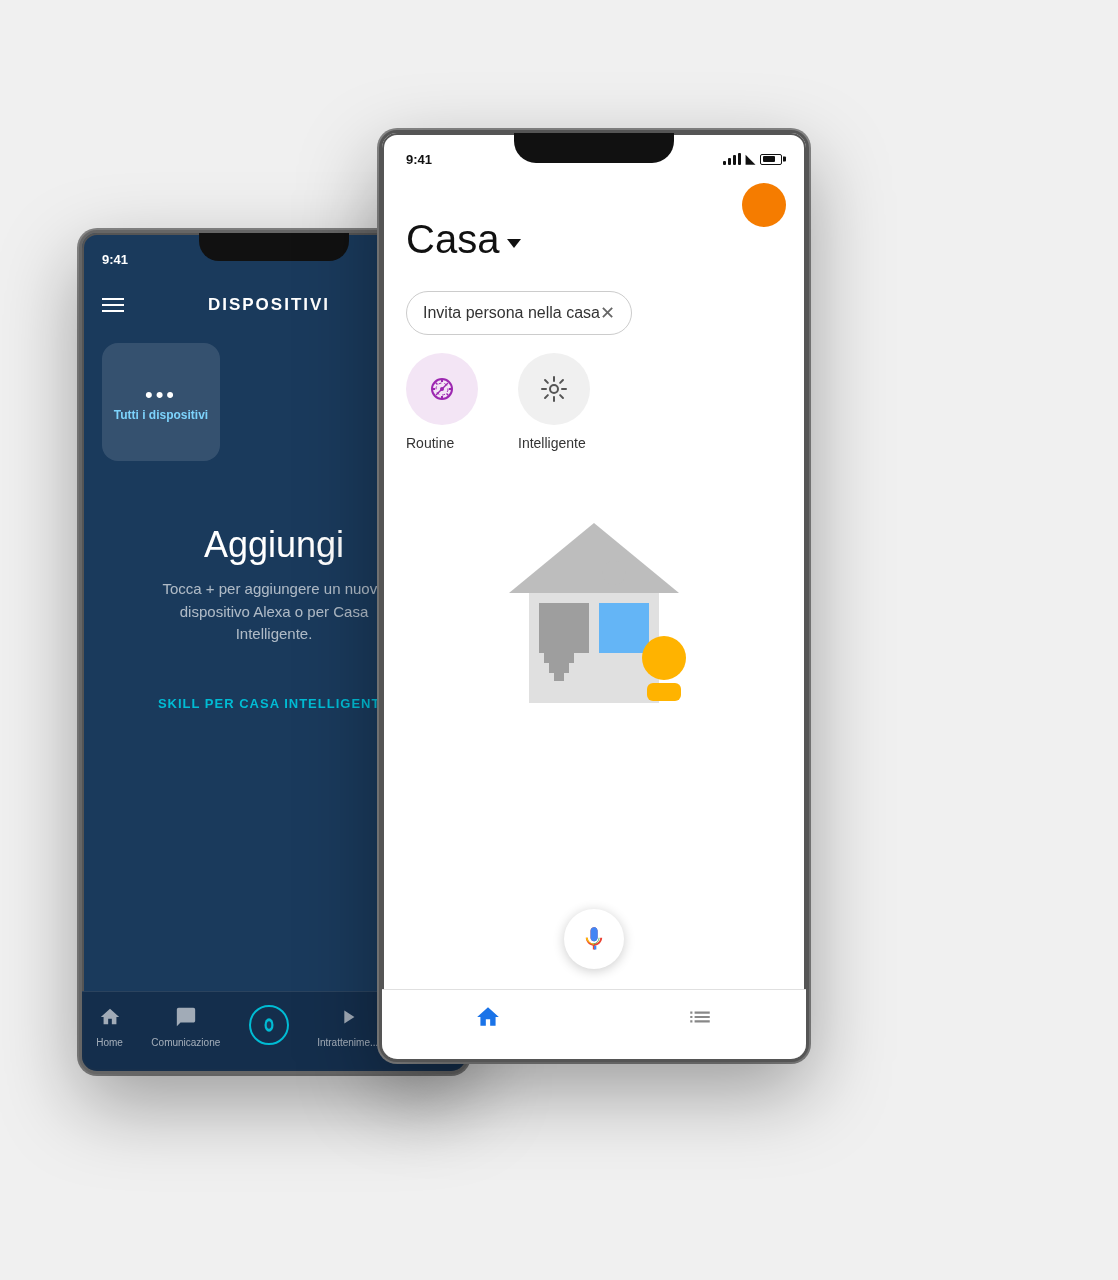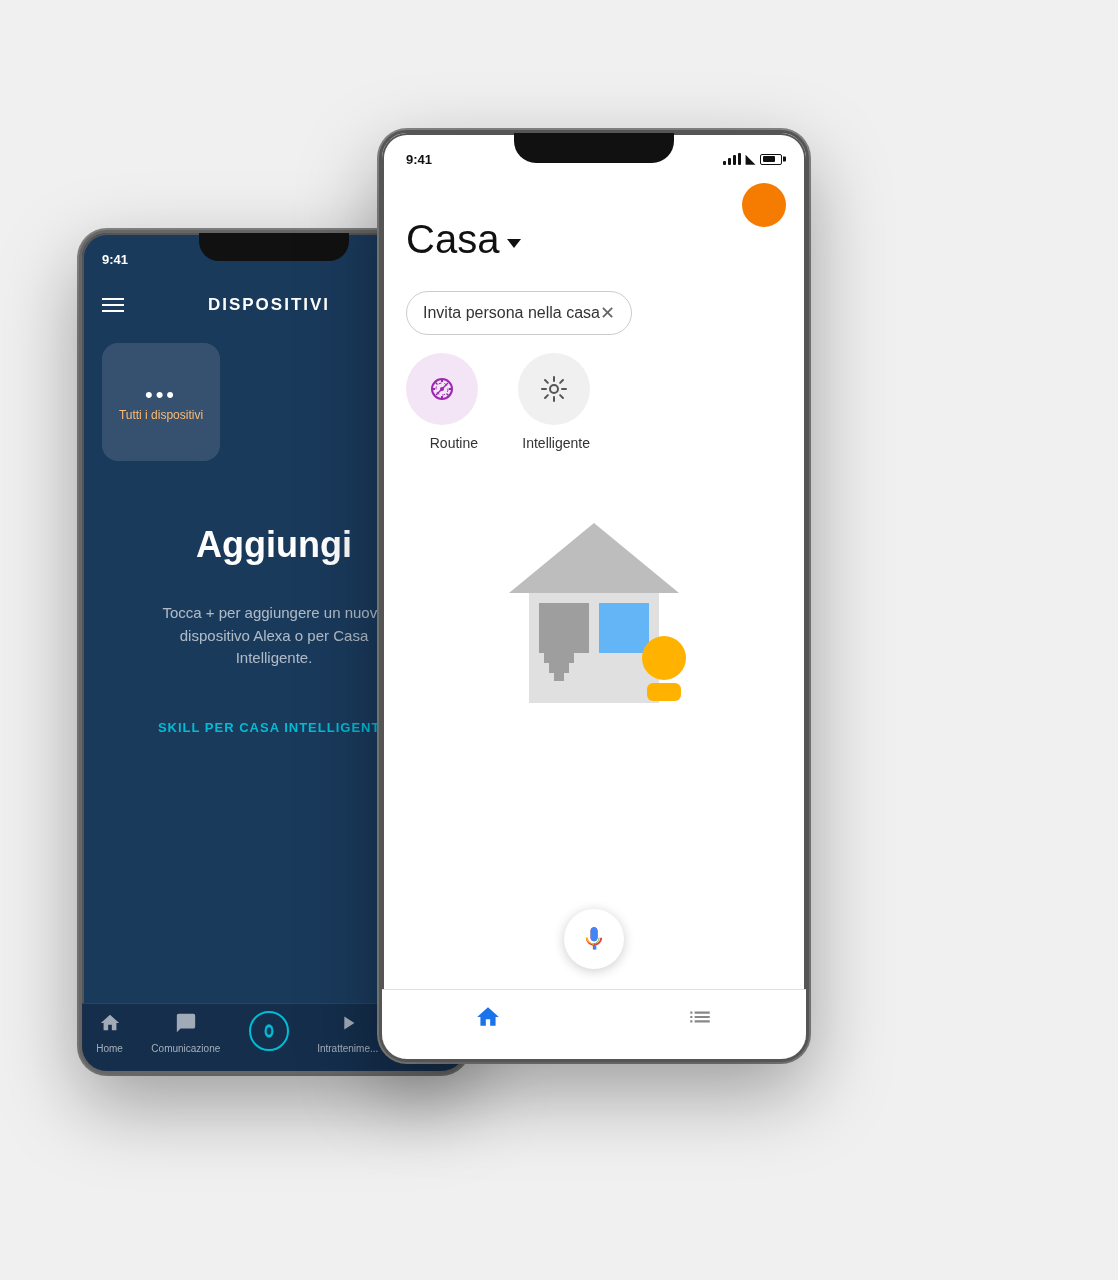--- a/index.html
+++ b/index.html
@@ -17,21 +17,21 @@
 
     .phones-container {
       position: relative;
       width: 1000px;
       height: 1180px;
     }
 
     
     .phone {
       position: absolute;
-      border-radius: 28px;
+      border-radius: 18px;
       box-shadow: 0 30px 80px rgba(0,0,0,0.35), 0 0 0 2px #888, inset 0 0 0 2px #555;
       overflow: hidden;
     }
 
     
     .phone-left {
       width: 390px;
       height: 844px;
       top: 180px;
       left: 20px;
@@ -135,23 +135,24 @@
       background: rgba(255,255,255,0.12);
       border-radius: 16px;
       display: flex;
       flex-direction: column;
       align-items: center;
       justify-content: center;
       cursor: pointer;
     }
 
     .device-card-label {
-      color: #fdba74;
+      color: #7dd3fc;
       font-size: 12px;
       text-align: center;
+      font-weight: bold;
     }
 
     .dots-icon {
       color: white;
       font-size: 22px;
       letter-spacing: 3px;
     }
 
     .main-content {
       position: absolute;
@@ -160,23 +161,23 @@
       right: 0;
       display: flex;
       flex-direction: column;
       align-items: center;
       padding: 20px;
     }
 
     .aggiungi-title {
       color: white;
       font-size: 36px;
-      font-weight: 700;
+      font-weight: 400;
       line-height: 1.2;
-      margin-bottom: 36px;
+      margin-bottom: 12px;
     }
 
     .aggiungi-subtitle {
       color: rgba(255,255,255,0.65);
       font-size: 15px;
       text-align: center;
       line-height: 1.5;
       max-width: 260px;
       margin-bottom: 50px;
     }
@@ -189,21 +190,21 @@
       text-decoration: none;
       cursor: pointer;
     }
 
     
     .bottom-nav {
       position: absolute;
       bottom: 0;
       left: 0;
       right: 0;
-      height: 68px;
+      height: 80px;
       background: rgba(20,45,75,0.95);
       display: flex;
       align-items: center;
       justify-content: space-around;
       padding-bottom: 10px;
       border-top: 1px solid rgba(255,255,255,0.1);
     }
 
     .nav-item {
       display: flex;
@@ -347,21 +348,21 @@
       position: absolute;
       top: 220px;
       left: 24px;
       display: flex;
       gap: 40px;
     }
 
     .action-btn {
       display: flex;
       flex-direction: column;
-      align-items: flex-end;
+      align-items: flex-start;
       gap: 10px;
       cursor: pointer;
     }
 
     .action-icon-circle {
       width: 72px;
       height: 72px;
       border-radius: 50%;
       background: #f3e5f5;
       display: flex;

